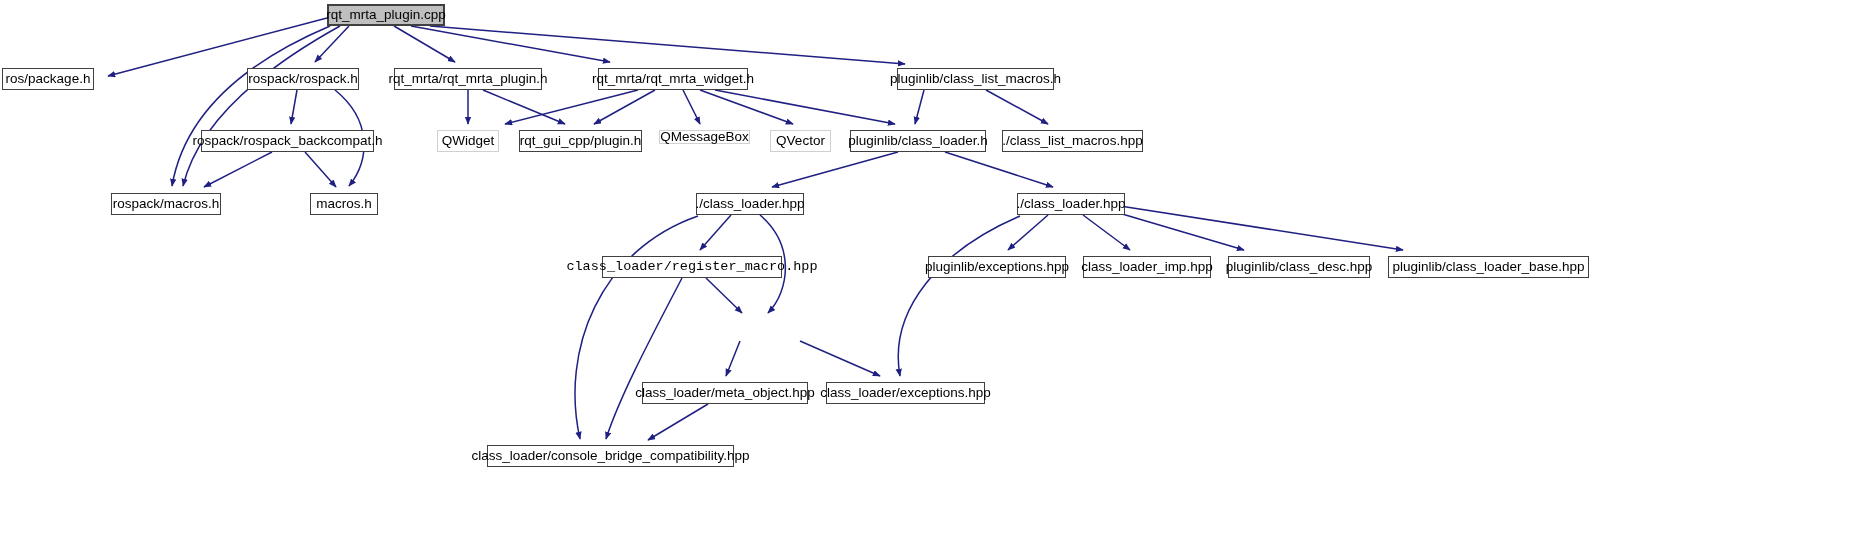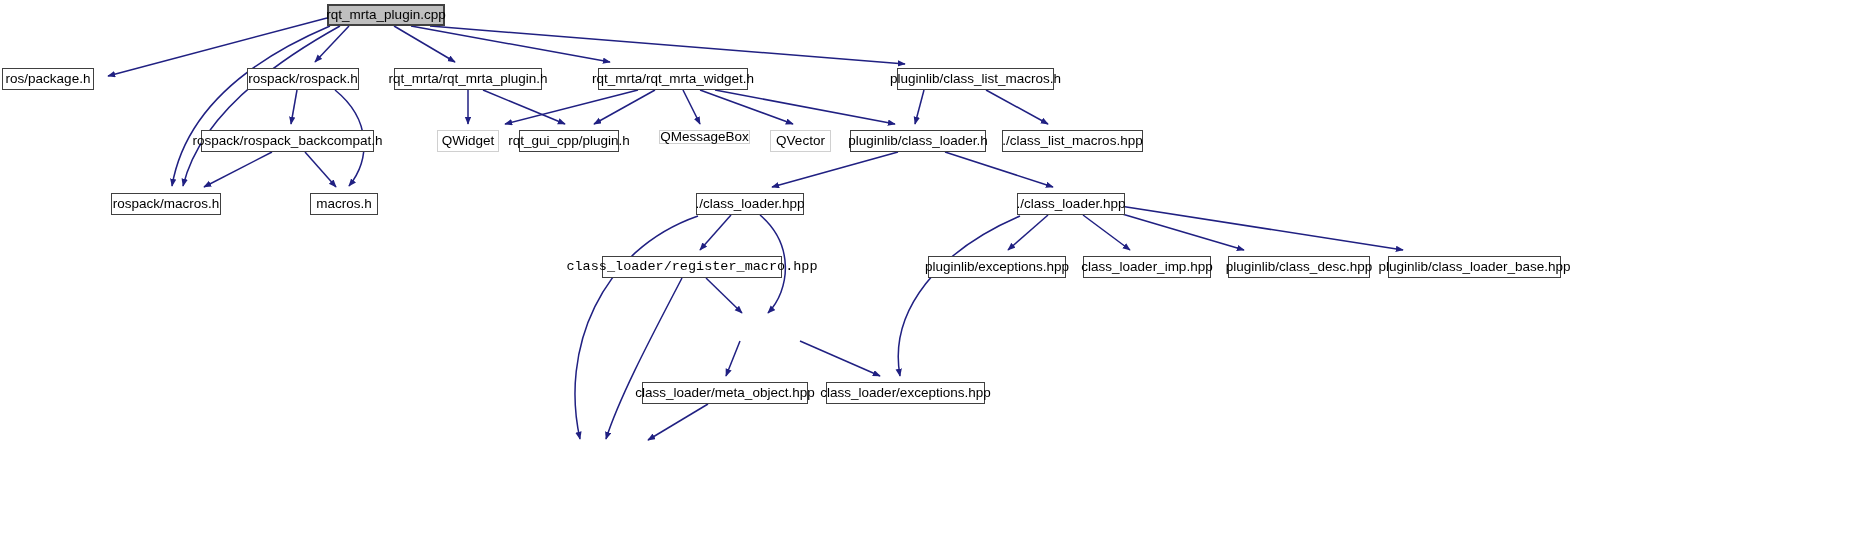--- a/index.html
+++ b/index.html
@@ -119,34 +119,35 @@
 
   <div class="node root" style="left:327px;top:4px;width:118px;height:22px;">rqt_mrta_plugin.cpp</div>
   <div class="node strong" style="left:2px;top:68px;width:92px;height:22px;">ros/package.h</div>
   <div class="node strong" style="left:247px;top:68px;width:112px;height:22px;">rospack/rospack.h</div>
   <div class="node strong" style="left:394px;top:68px;width:148px;height:22px;">rqt_mrta/rqt_mrta_plugin.h</div>
   <div class="node strong" style="left:598px;top:68px;width:150px;height:22px;">rqt_mrta/rqt_mrta_widget.h</div>
   <div class="node strong" style="left:897px;top:68px;width:157px;height:22px;">pluginlib/class_list_macros.h</div>
 
   <div class="node strong" style="left:201px;top:130px;width:173px;height:22px;">rospack/rospack_backcompat.h</div>
   <div class="node faint" style="left:437px;top:130px;width:62px;height:22px;">QWidget</div>
-  <div class="node strong" style="left:519px;top:130px;width:100px;height:22px;">rqt_gui_cpp/plugin.h</div>
+  <div class="node strong" style="left:519px;top:130px;width:123px;height:22px;">rqt_gui_cpp/plugin.h</div>
   <div class="node faint" style="left:659px;top:130px;width:91px;height:14px;">QMessageBox</div>
   <div class="node faint" style="left:770px;top:130px;width:61px;height:22px;">QVector</div>
   <div class="node strong" style="left:850px;top:130px;width:136px;height:22px;">pluginlib/class_loader.h</div>
   <div class="node strong" style="left:1002px;top:130px;width:141px;height:22px;">./class_list_macros.hpp</div>
 
   <div class="node strong" style="left:696px;top:193px;width:108px;height:22px;">./class_loader.hpp</div>
   <div class="node strong" style="left:1017px;top:193px;width:108px;height:22px;">./class_loader.hpp</div>
 
   <div class="node strong" style="left:602px;top:256px;width:180px;height:22px;font-family:Liberation Mono, monospace;">class_loader/register_macro.hpp</div>
   <div class="node strong" style="left:928px;top:256px;width:138px;height:22px;">pluginlib/exceptions.hpp</div>
   <div class="node strong" style="left:1083px;top:256px;width:128px;height:22px;">class_loader_imp.hpp</div>
   <div class="node strong" style="left:1228px;top:256px;width:142px;height:22px;">pluginlib/class_desc.hpp</div>
-  <div class="node strong" style="left:1388px;top:256px;width:173px;height:22px;">pluginlib/class_loader_base.hpp</div>
+  <div class="node strong" style="left:1388px;top:256px;width:201px;height:22px;">pluginlib/class_loader_base.hpp</div>
 
   <div class="node strong" style="left:642px;top:382px;width:166px;height:22px;">class_loader/meta_object.hpp</div>
   <div class="node strong" style="left:826px;top:382px;width:159px;height:22px;">class_loader/exceptions.hpp</div>
+  <div class="node strong" style="left:487px;top:445px;width:247px;height:22px;">class_loader/console_bridge_compatibility.hpp</div>
 
   <div class="node strong" style="left:111px;top:193px;width:110px;height:22px;">rospack/macros.h</div>
   <div class="node strong" style="left:310px;top:193px;width:68px;height:22px;">macros.h</div>
 
 </div>
 
 </body></html>

